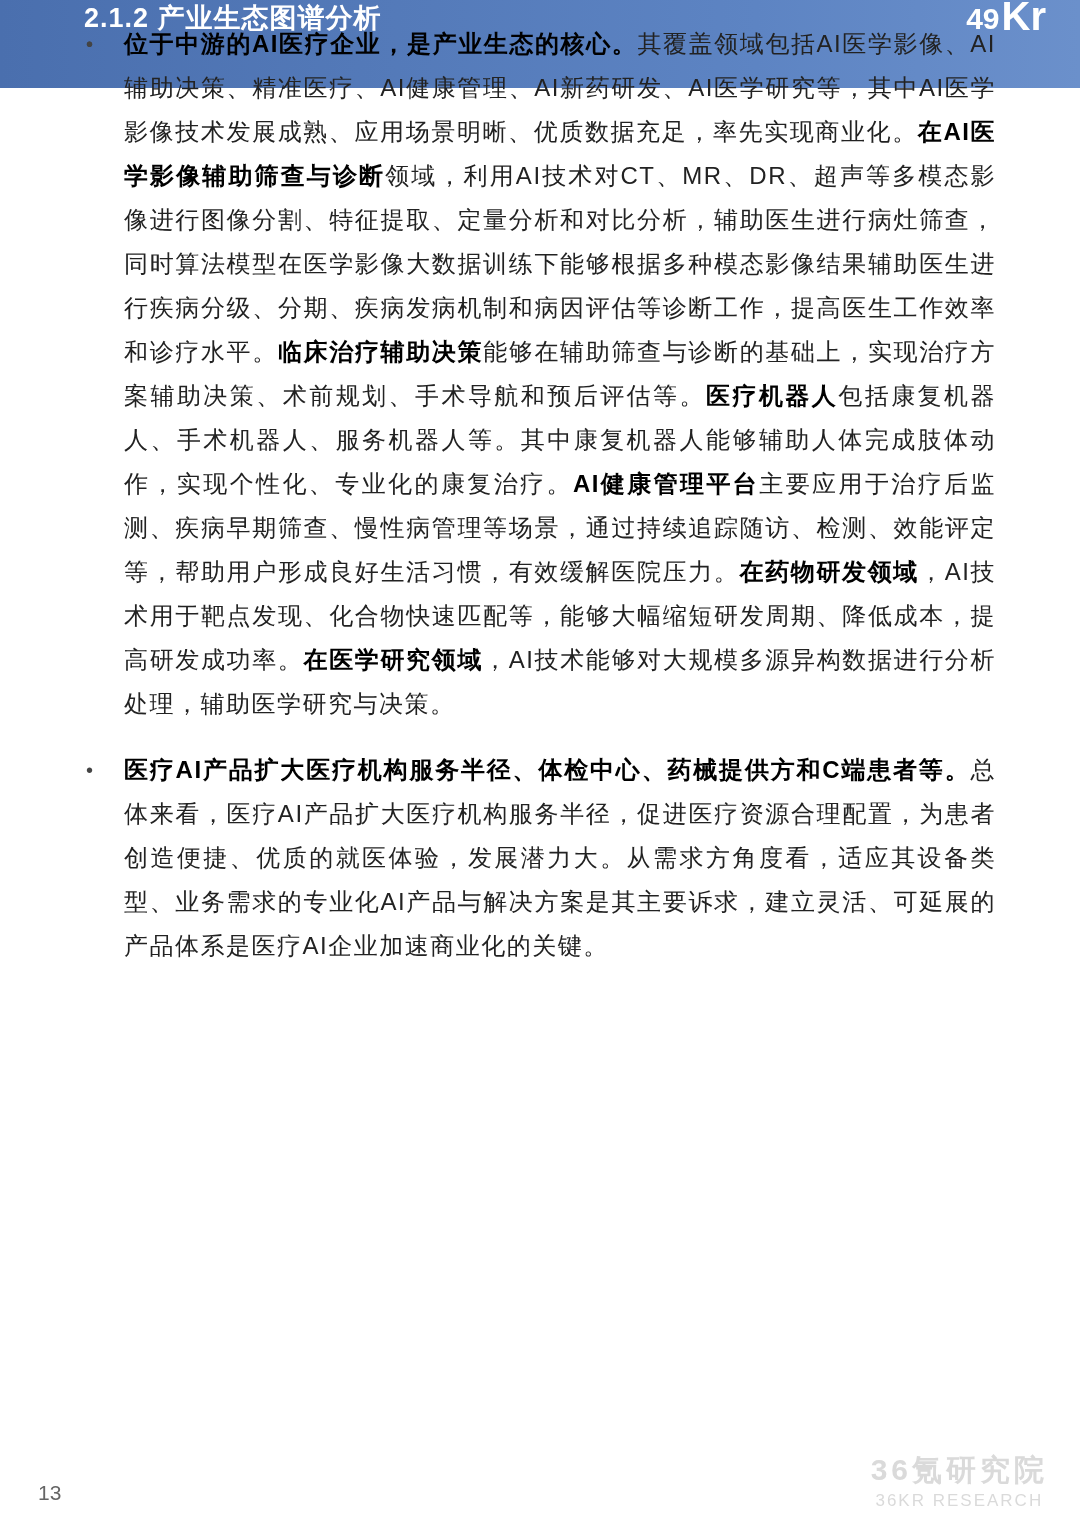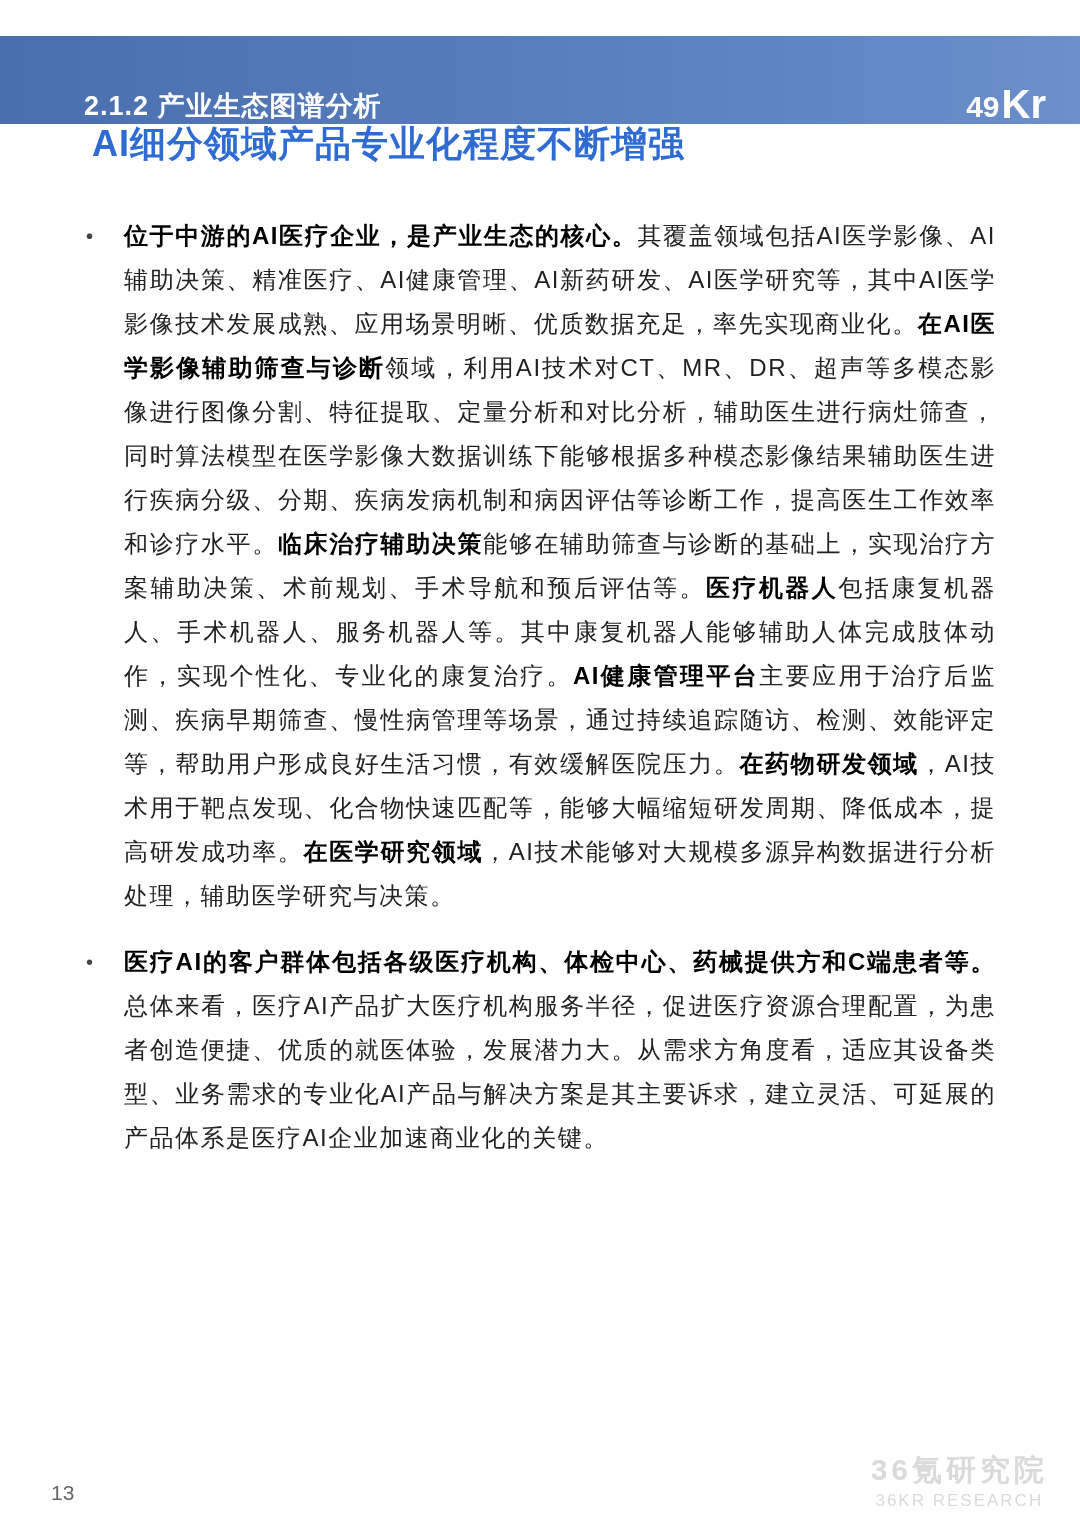--- a/index.html
+++ b/index.html
@@ -8,22 +8,22 @@
     width:1080px;height:1527px;
     background:#ffffff;
     font-family:"Liberation Sans","DejaVu Sans",sans-serif;
     overflow:hidden;
     box-sizing:border-box;
   }
   
   .header{
     position:absolute;top:0;left:0;right:0;height:88px;
     background:linear-gradient(90deg,#4a6fae 0%,#5d84c3 70%,#6b90cb 100%);
-    display:flex;align-items:flex-end;justify-content:space-between;
-    padding:0 34px 0 84px;box-sizing:border-box;margin-top:36px;
+    display:flex;align-items:flex-start;justify-content:space-between;
+    padding:0 34px 0 84px;box-sizing:border-box;
   }
   .header-title{
     color:#ffffff;font-size:27px;font-weight:bold;letter-spacing:1px;
   }
   .logo{
     color:#ffffff;display:flex;align-items:flex-start;line-height:1;
     user-select:none;
   }
   .logo-36{font-size:30px;font-weight:bold;margin-top:4px;}
   .logo-kr{font-size:40px;font-weight:bold;margin-left:2px;margin-top:-4px;}
@@ -45,21 +45,21 @@
     color:#222222;
     text-align:justify;
   }
   .bullet .dot{
     position:absolute;left:2px;top:0px;
     font-size:20px;color:#444444;
   }
   .bold{font-weight:bold;color:#000000;}
   
   .page-number{
-    position:absolute;left:51px;bottom:22px;
+    position:absolute;left:38px;bottom:22px;
     font-size:21px;color:#666666;
   }
   .watermark{
     position:absolute;right:32px;bottom:16px;
     text-align:center;color:#dadada;pointer-events:none;
   }
   .wm1{font-size:30px;font-weight:bold;letter-spacing:4px;}
   .wm2{font-size:17px;letter-spacing:2px;margin-top:0;}
 </style>
 </head>
@@ -68,36 +68,32 @@
 <div class="page">
 
   <div class="header">
     <div class="header-title">2.1.2 产业生态图谱分析</div>
     <div class="logo">
       <span class="logo-36">49</span>
       <span class="logo-kr">Kr</span>
     </div>
   </div>
 
-  <div class="doc-title">
-    <div>医学影像、医疗机器人是医疗AI主战场，医疗</div>
-    <div>AI细分领域产品专业化程度不断增强</div>
-  </div>
 
   <ul class="bullets">
     <li class="bullet">
       <span class="dot">•</span>
     </li>
     <li class="bullet">
       <span class="dot">•</span>
       <span><span class="bold">位于中游的AI医疗企业，是产业生态的核心。</span><span>其覆盖领域包括AI医学影像、AI辅助决策、精准医疗、AI健康管理、AI新药研发、AI医学研究等，其中AI医学影像技术发展成熟、应用场景明晰、优质数据充足，率先实现商业化。</span><span class="bold">在AI医学影像辅助筛查与诊断</span><span>领域，利用AI技术对CT、MR、DR、超声等多模态影像进行图像分割、特征提取、定量分析和对比分析，辅助医生进行病灶筛查，同时算法模型在医学影像大数据训练下能够根据多种模态影像结果辅助医生进行疾病分级、分期、疾病发病机制和病因评估等诊断工作，提高医生工作效率和诊疗水平。</span><span class="bold">临床治疗辅助决策</span><span>能够在辅助筛查与诊断的基础上，实现治疗方案辅助决策、术前规划、手术导航和预后评估等。</span><span class="bold">医疗机器人</span><span>包括康复机器人、手术机器人、服务机器人等。其中康复机器人能够辅助人体完成肢体动作，实现个性化、专业化的康复治疗。</span><span class="bold">AI健康管理平台</span><span>主要应用于治疗后监测、疾病早期筛查、慢性病管理等场景，通过持续追踪随访、检测、效能评定等，帮助用户形成良好生活习惯，有效缓解医院压力。</span><span class="bold">在药物研发领域</span><span>，AI技术用于靶点发现、化合物快速匹配等，能够大幅缩短研发周期、降低成本，提高研发成功率。</span><span class="bold">在医学研究领域</span><span>，AI技术能够对大规模多源异构数据进行分析处理，辅助医学研究与决策。</span></span>
     </li>
     <li class="bullet">
       <span class="dot">•</span>
-      <span><span class="bold">医疗AI的客户群体包括各级医疗机构、体检中心、药械提供方和C端患者等。</span><span>总体来看，医疗AI产品扩大医疗机构服务半径，促进医疗资源合理配置，为患者创造便捷、优质的就医体验，发展潜力大。从需求方角度看，适应其设备类型、业务需求的专业化AI产品与解决方案是其主要诉求，建立灵活、可延展的产品体系是医疗AI企业加速商业化的关键。</span></span>
+      <span><span class="bold">医疗AI产品扩大医疗机构服务半径、体检中心、药械提供方和C端患者等。</span><span>总体来看，医疗AI产品扩大医疗机构服务半径，促进医疗资源合理配置，为患者创造便捷、优质的就医体验，发展潜力大。从需求方角度看，适应其设备类型、业务需求的专业化AI产品与解决方案是其主要诉求，建立灵活、可延展的产品体系是医疗AI企业加速商业化的关键。</span></span>
     </li>
   </ul>
 
   <div class="page-number">13</div>
 
   <div class="watermark">
     <div class="wm1">36氪研究院</div>
     <div class="wm2">36KR RESEARCH</div>
   </div>
 

